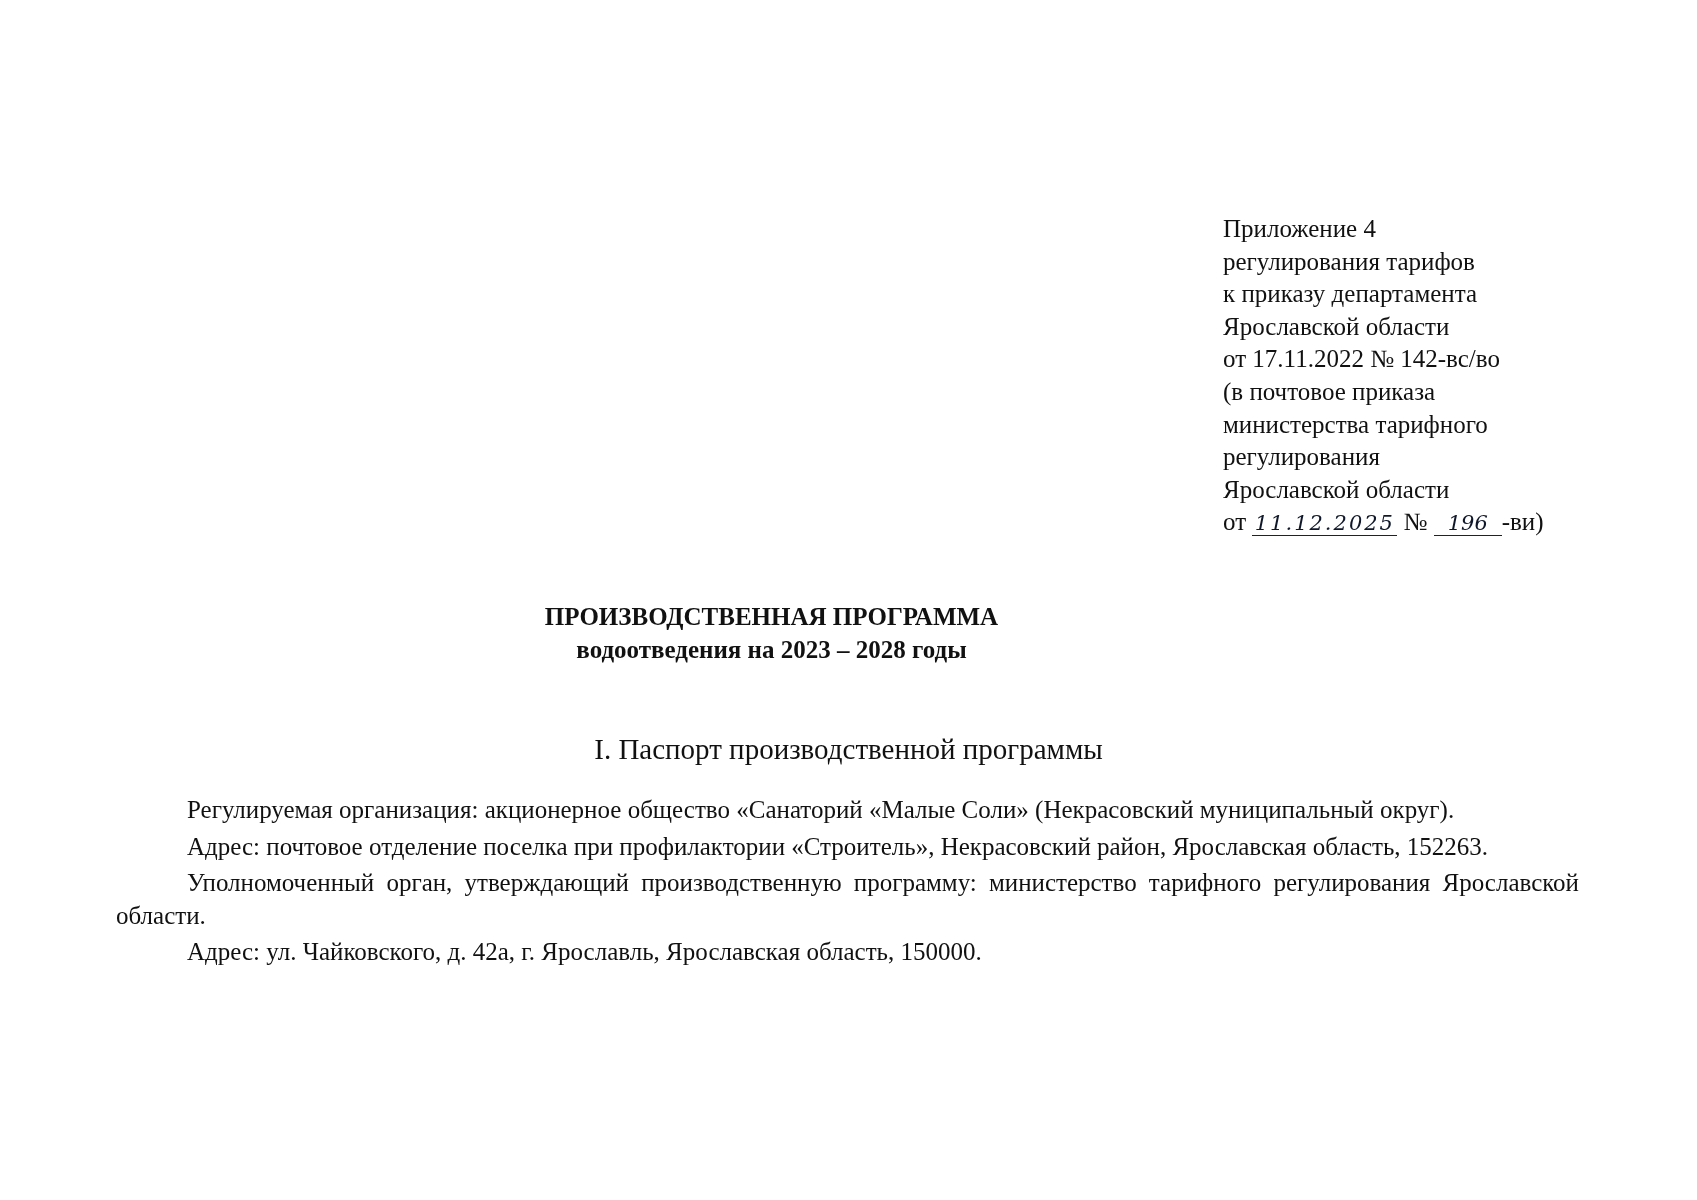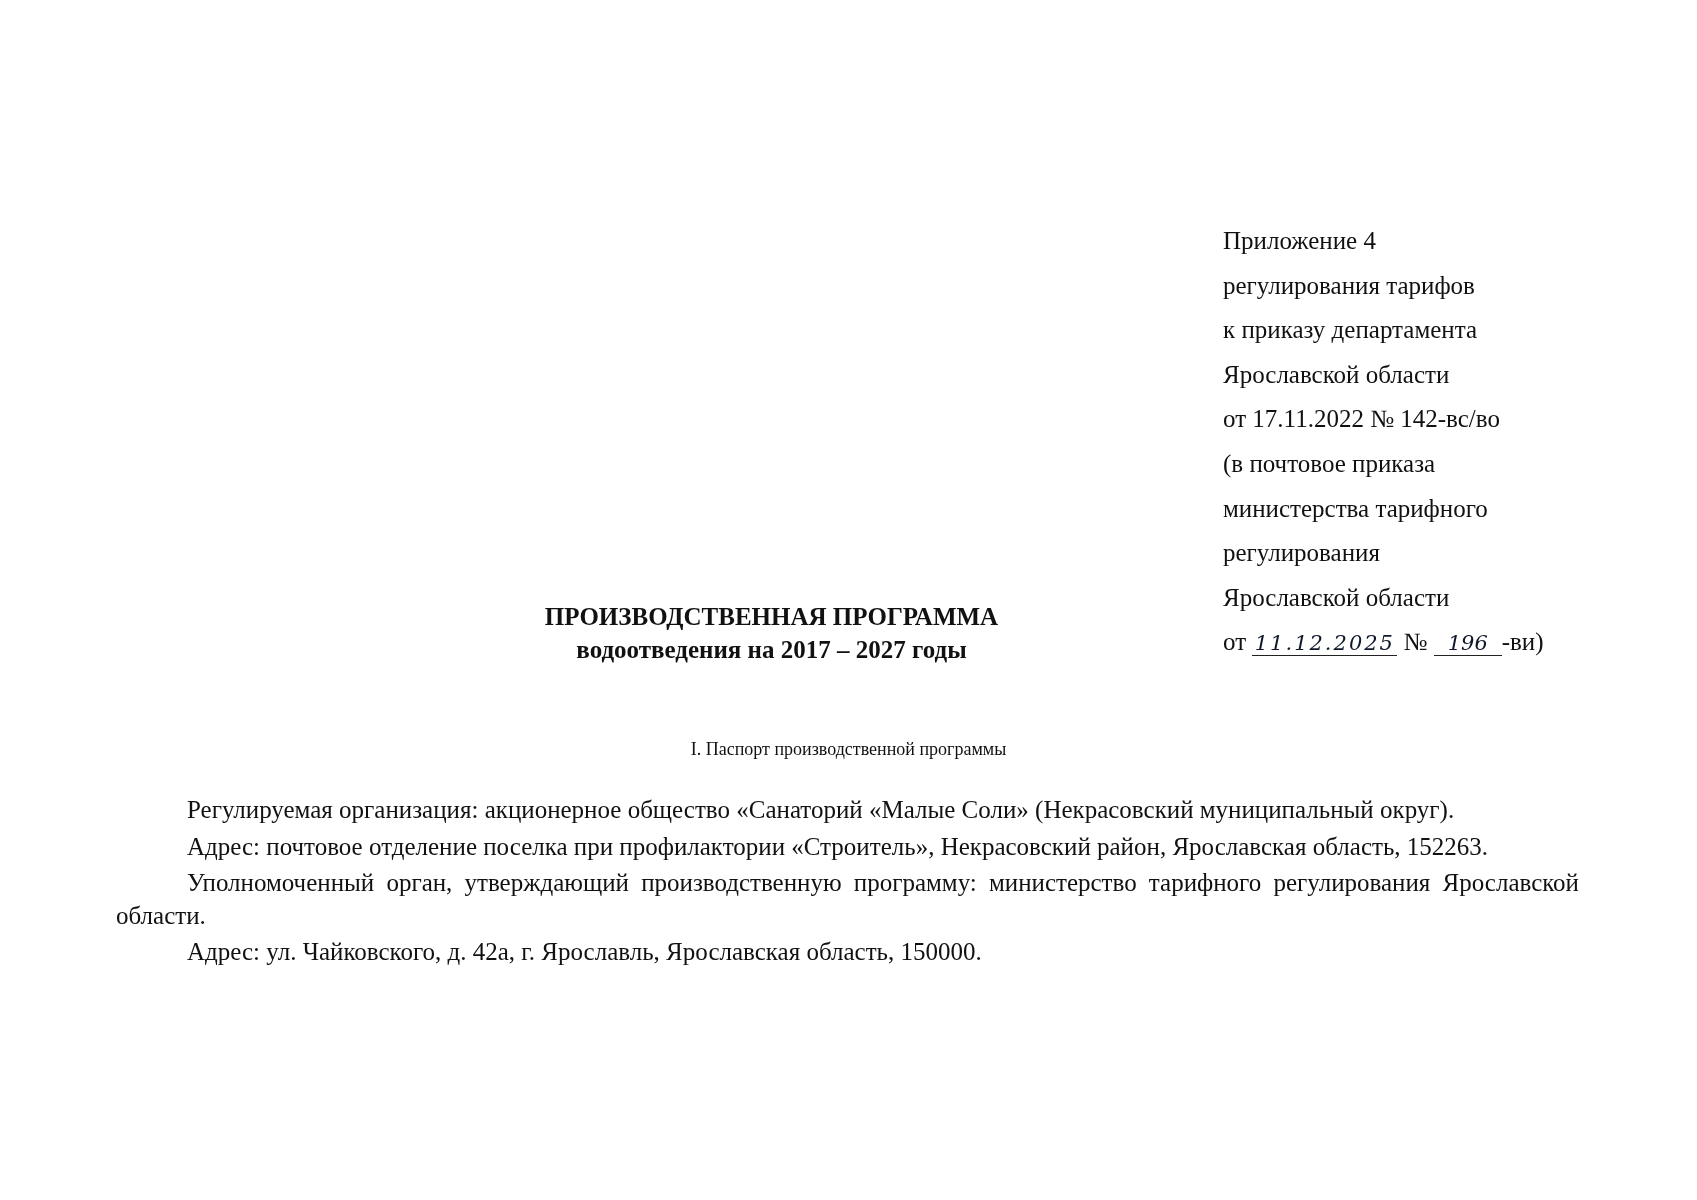--- a/index.html
+++ b/index.html
@@ -1,26 +1,26 @@
 <!DOCTYPE html>
 <html><head>
 <meta charset="utf-8">
 <style>
   html, body { margin: 0; padding: 0; background: #ffffff; }
   body { width: 1697px; height: 1200px; position: relative; overflow: hidden;
          font-family: "Liberation Serif", serif; color: #111; }
   .appendix { position: absolute; left: 1223px; top: 213px; font-size: 25px; line-height: 32.6px; }
-  .appendix div { white-space: nowrap; margin-top: 12px; }
+  .appendix div { white-space: nowrap; }
   .hand { font-family: "DejaVu Serif", serif; font-style: italic; font-size: 21px;
           display: inline-block; border-bottom: 1px solid #222; line-height: 24px; text-align: center; color: #0f172a; }
   .hand.date { width: 145px; letter-spacing: 2px; }
   .hand.num { width: 68px; }
   .title-block { position: absolute; left: 0; width: 1543px; top: 600px; text-align: center; font-weight: bold;
                  font-size: 25px; line-height: 33px; }
-  .section { position: absolute; left: 0; width: 1697px; top: 733px; text-align: center; font-size: 18px; line-height: 33px; }
+  .section { position: absolute; left: 0; width: 1697px; top: 733px; text-align: center; font-size: 29px; line-height: 33px; }
   .body { position: absolute; left: 112px; width: 1471px; top: 790px; font-size: 25px; line-height: 32.6px; text-align: justify; }
   .body p { margin: 4px; text-indent: 71px; }
 </style>
 </head>
 <body>
 
 <div class="appendix">
   <div>Приложение 4</div>
   <div>регулирования тарифов</div>
   <div>к приказу департамента</div>
@@ -33,21 +33,21 @@
   <div>
     <span>от</span>
     <span class="hand date">11.12.2025</span>
     <span>№</span>
     <span class="hand num">196</span><span>-ви)</span>
   </div>
 </div>
 
 <div class="title-block">
   <div>ПРОИЗВОДСТВЕННАЯ ПРОГРАММА</div>
-  <div>водоотведения на 2017 – 2027 годы</div>
+  <div>водоотведения на 2023 – 2028 годы</div>
 </div>
 
 <div class="section">I. Паспорт производственной программы</div>
 
 <div class="body">
   <p>Регулируемая организация: акционерное общество «Санаторий «Малые Соли» (Некрасовский муниципальный округ).</p>
   <p>Адрес: почтовое отделение поселка при профилактории «Строитель», Некрасовский район, Ярославская область, 152263.</p>
   <p>Уполномоченный орган, утверждающий производственную программу: министерство тарифного регулирования Ярославской области.</p>
   <p>Адрес: ул. Чайковского, д. 42а, г. Ярославль, Ярославская область, 150000.</p>
 </div>

